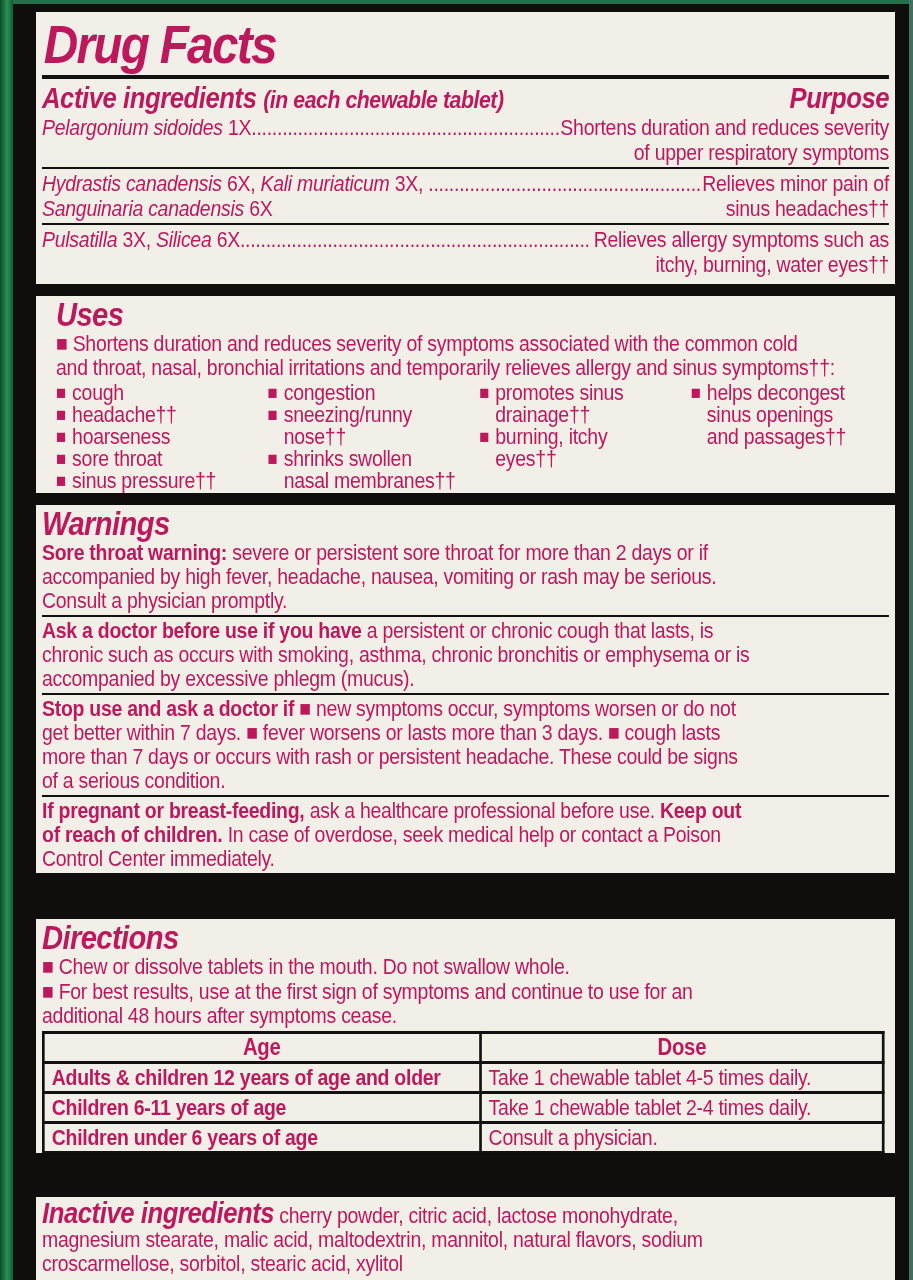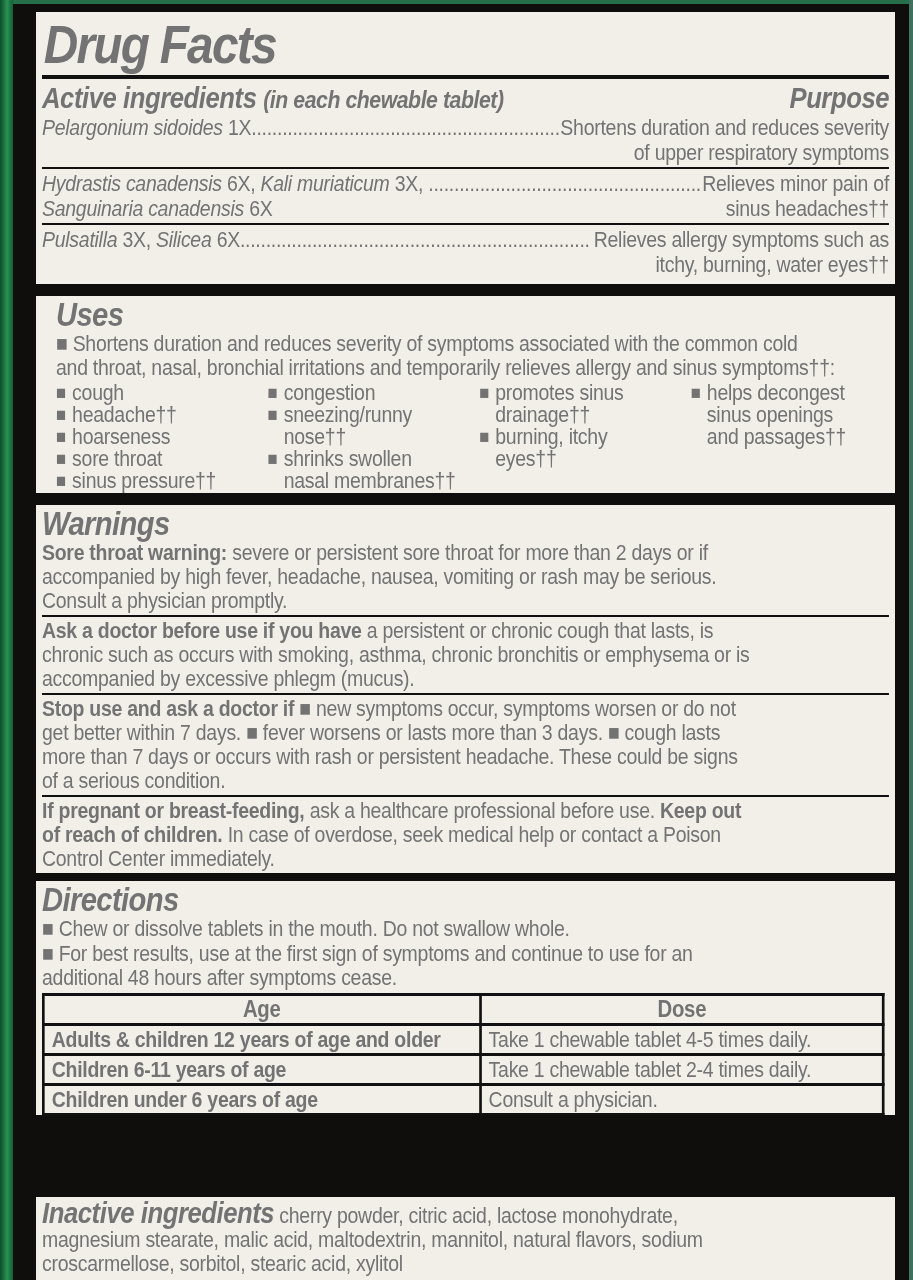--- a/index.html
+++ b/index.html
@@ -1,28 +1,28 @@
 <!DOCTYPE html>
 <html><head>
 <meta charset="utf-8">
 <style>
   html,body{margin:0;padding:0;background:#333;}
   .sheet{position:relative;width:913px;height:1280px;background:#0f0e0c;
-         font-family:"Liberation Sans",sans-serif;color:#737373;overflow:hidden;}
+         font-family:"Liberation Sans",sans-serif;color:#be185d;overflow:hidden;}
   .edge-left{position:absolute;left:0;top:0;width:13px;height:1280px;
              background:linear-gradient(90deg,#0b4d27,#2c9154 55%,#0f5e32);}
   .edge-top{position:absolute;left:13px;right:0;top:0;height:4px;background:#266f4b;}
   .edge-right{position:absolute;right:0;top:0;width:4px;height:1280px;background:#3f6f5e;}
 
   .panel{position:absolute;left:36px;width:859px;background:#f1efe8;
          box-sizing:border-box;padding:1px 6px;overflow:hidden;}
   #p-facts{top:12px;height:272px;}
   #p-uses{top:296px;height:197px;padding-left:20px;}
   #p-warnings{top:505px;height:368px;}
-  #p-directions{top:881px;height:234px;}
+  #p-directions{top:919px;height:234px;}
   #p-other{top:1123px;height:60px;}
   #p-inactive{top:1197px;height:88px;}
 
   
   .cond{width:113%;transform:scaleX(0.885);transform-origin:0 0;}
 
   .title{font-size:54px;line-height:54px;font-weight:bold;font-style:italic;
          letter-spacing:-2px;margin:4px 0 0 2px;}
   .rule-heavy{height:4px;background:#111;margin:4px 0 0;}
   .rule-thin{height:2px;background:#111;margin:2px 0;}

